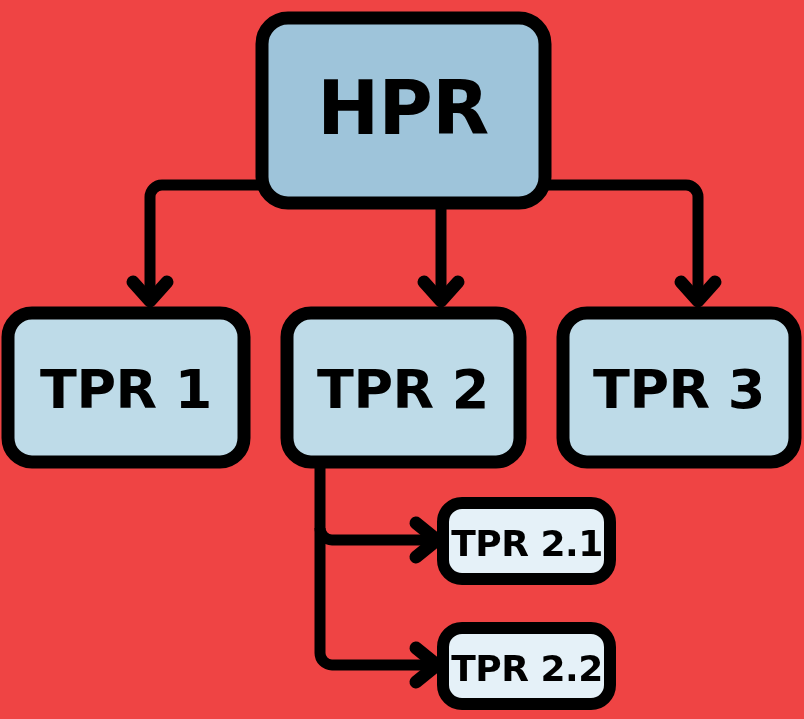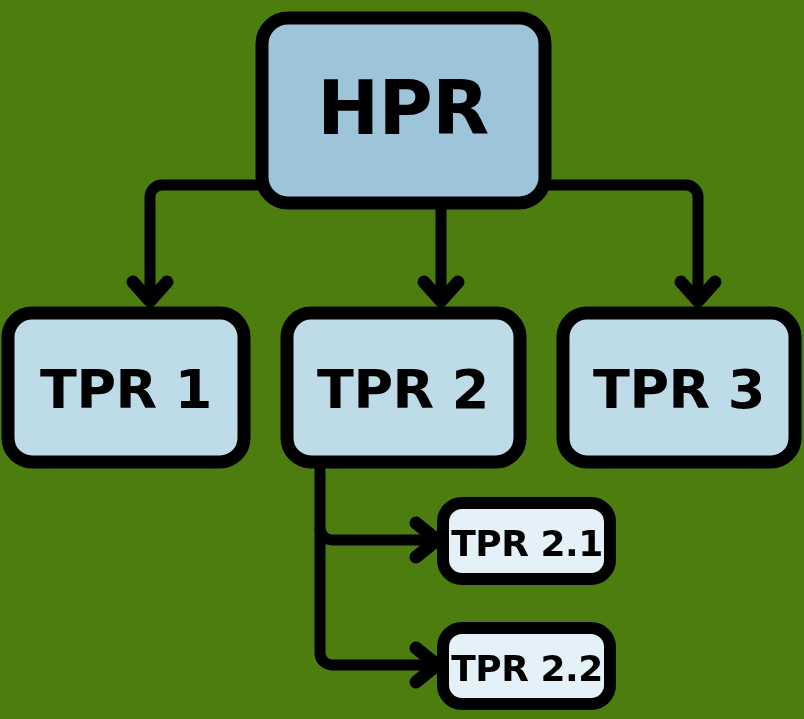--- a/index.html
+++ b/index.html
@@ -10,21 +10,21 @@
   body {
     width: 804px;
     height: 719px;
     overflow: hidden;
     font-family: "DejaVu Sans", "Liberation Sans", sans-serif;
   }
   #diagram-root {
     position: relative;
     width: 804px;
     height: 719px;
-    background: #4d7c0f;
+    background: #ef4444;
   }
   svg#flow-svg {
     display: block;
     width: 804px;
     height: 719px;
   }
   .node-box {
     stroke: #000000;
     stroke-linejoin: round;
   }

